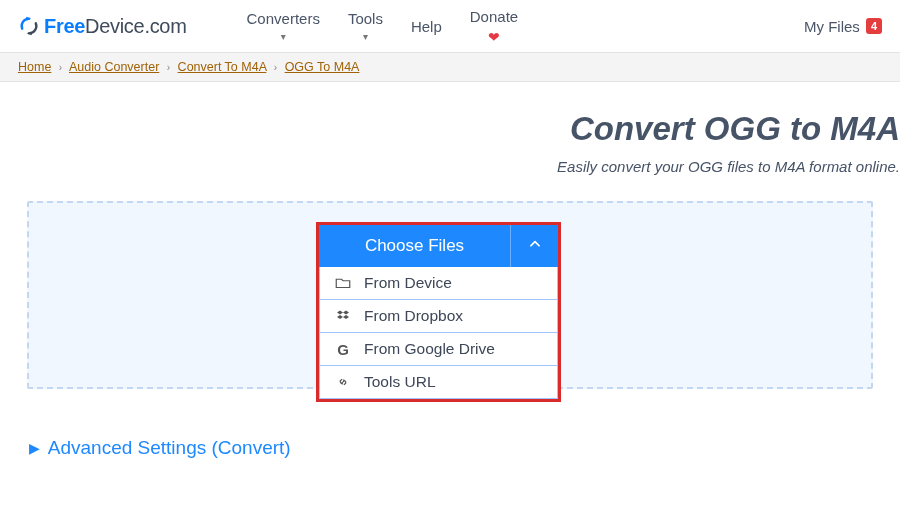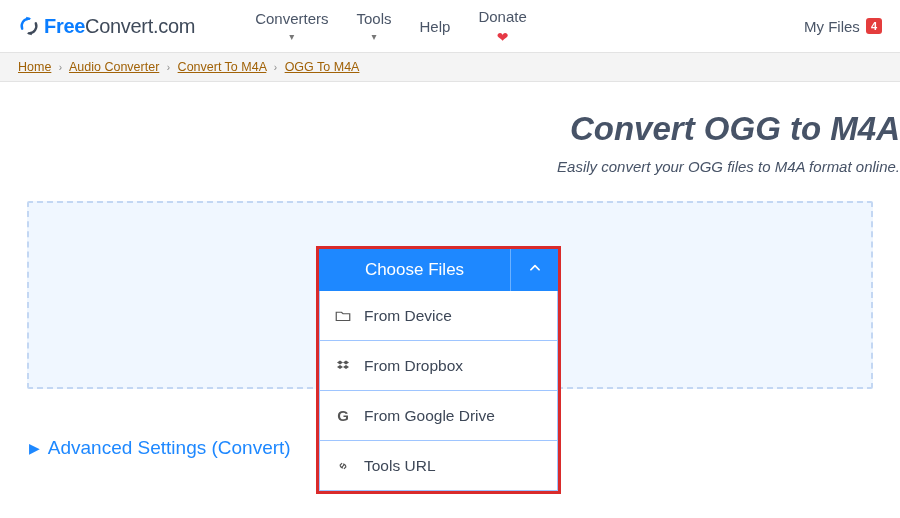--- a/index.html
+++ b/index.html
@@ -22,46 +22,46 @@
   .breadcrumb { background: #f4f4f4; border-bottom: 1px solid #e3e3e3; padding: 7px 18px; font-size: 12.5px; color: #4b4b4b; }
   .breadcrumb a { color: #a16207; text-decoration: underline; }
   .breadcrumb-sep { margin: 0 4px; color: #888; font-size: 10px; }
   
   .main { text-align: right; font-style: italic; }
   .title { font-size: 33px; font-weight: 700; color: #475367; margin-top: 28px; }
   .subtitle { font-size: 15px; color: #475367; margin-top: 10px; }
   
   .dropzone { margin: 26px 27px 0; height: 188px; border: 2px dashed #c3d7f3; background: #f0f7ff; border-radius: 2px; position: relative; }
   
-  .file-picker { position: absolute; left: 316px; top: 246px; width: 245px; border: 3px solid #d92b2b; background: #fff; }
+  .file-picker { position: absolute; left: 316px; top: 222px; width: 245px; border: 3px solid #d92b2b; background: #fff; }
   .picker-head { display: flex; background: #1e88ff; color: #fff; height: 42px; }
   .picker-label { flex: 1; display: flex; align-items: center; justify-content: center; font-size: 17px; font-weight: 500; }
   .picker-toggle { width: 48px; border-left: 1px solid rgba(255,255,255,0.35); display: flex; align-items: center; justify-content: center; }
-  .picker-option { display: flex; align-items: center; gap: 12px; height: 50px; padding: 0 14px; border: 1px solid #9ec5ff; border-top: none; background: #fff; color: #3d4757; font-size: 15.5px; cursor: pointer; }
+  .picker-option { display: flex; align-items: center; gap: 12px; height: 33px; padding: 0 14px; border: 1px solid #9ec5ff; border-top: none; background: #fff; color: #3d4757; font-size: 15.5px; cursor: pointer; }
   .picker-option .opt-icon { width: 18px; display: flex; justify-content: center; }
   
   .advanced { position: absolute; left: 29px; top: 437px; display: flex; align-items: center; gap: 8px; color: #1e88ff; font-size: 19px; }
   .adv-tri { font-size: 14px; color: #1e88ff; }
   
   .heart { color: #e63946; font-size: 14px; }
 </style>
 </head>
 <body>
 
 <div class="topbar">
   <div class="logo">
     <span class="logo-icon">
       <svg viewBox="0 0 24 24" width="22" height="22">
         <path d="M12 4 A8 8 0 0 0 4.6 15" fill="none" stroke="#0a7dff" stroke-width="2.6" stroke-linecap="round"></path>
         <polygon points="9,2 14.5,4.2 9,6.4" fill="#0a7dff"></polygon>
         <path d="M12 20 A8 8 0 0 0 19.4 9" fill="none" stroke="#3f4a5a" stroke-width="2.6" stroke-linecap="round"></path>
         <polygon points="15,22 9.5,19.8 15,17.6" fill="#3f4a5a"></polygon>
       </svg>
     </span>
-    <span><span class="logo-free">Free</span><span class="logo-convert">Convert</span><span class="logo-com">.com</span></span>
+    <span><span class="logo-free">Free</span><span class="logo-convert">Device</span><span class="logo-com">.com</span></span>
   </div>
 
   <div class="nav">
     <div class="nav-item">
       <span>Converters</span>
       <span class="chev-down">▾</span>
     </div>
     <div class="nav-item">
       <span>Tools</span>
       <span class="chev-down">▾</span>

